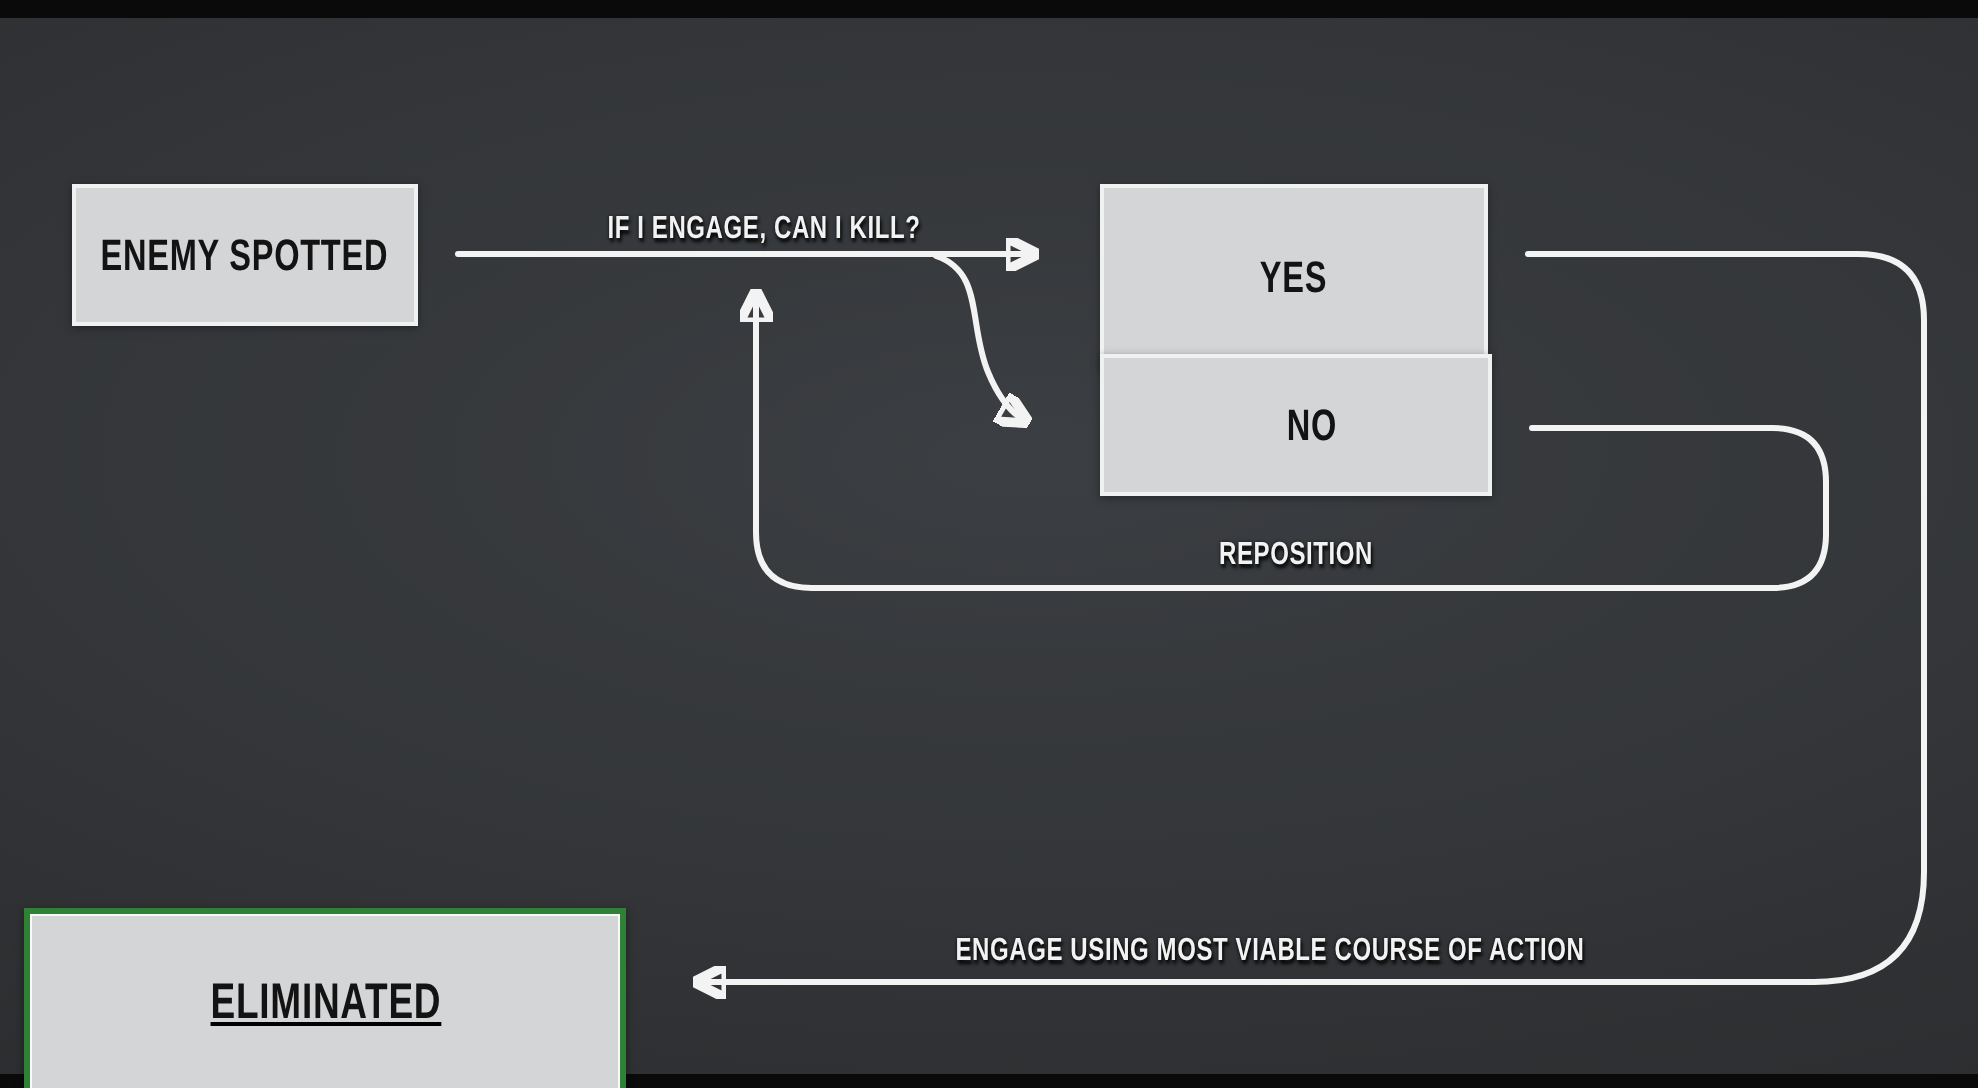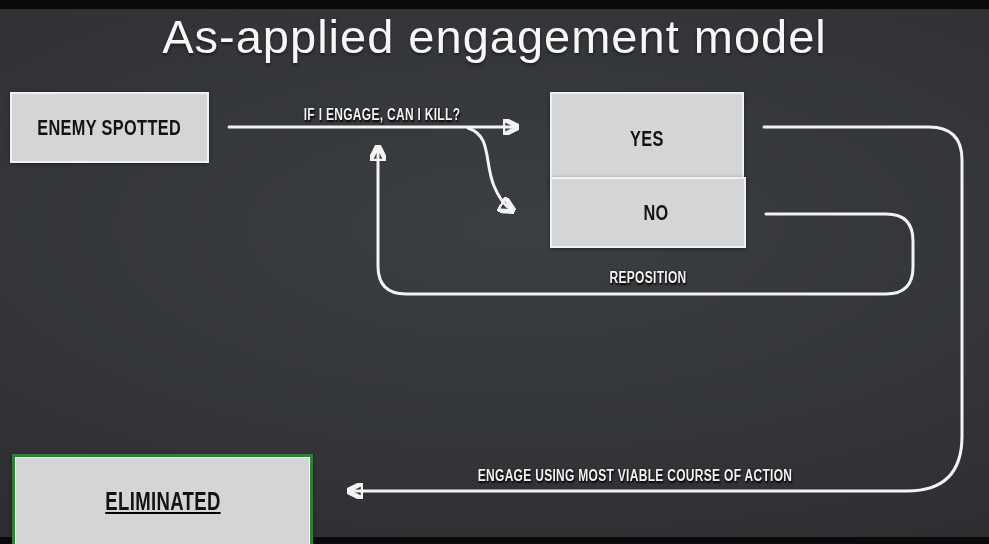--- a/index.html
+++ b/index.html
@@ -29,21 +29,21 @@
     box-sizing:border-box;
     display:flex;align-items:center;justify-content:center;
     box-shadow:0 1px 4px rgba(0,0,0,.35);
   }
   .node .lbl{
     color:#131313;font-weight:bold;font-size:22px;
     white-space:nowrap;
     display:inline-block;transform:scaleX(.74);transform-origin:center;
     letter-spacing:.5px;
   }
-  #node-enemy-spotted{left:10px;top:92px;width:199px;height:71px;text-align:center;}
+  #node-enemy-spotted{left:36px;top:92px;width:173px;height:71px;text-align:center;}
   #node-yes{left:550px;top:92px;width:194px;height:93px;}
   #node-no{left:550px;top:177px;width:196px;height:71px;padding-left:16px;}
   #node-eliminated{
     left:12px;top:454px;width:301px;height:94px;
     border:3px solid #2f8136;
     box-shadow:inset 0 0 0 1px rgba(255,255,255,.85), 0 1px 4px rgba(0,0,0,.4);
     text-decoration:underline;
   }
   #node-eliminated .lbl{font-size:25px;}
 
@@ -63,21 +63,20 @@
   #edge-label-engage{left:635px;top:476px;}
 </style>
 </head>
 <body>
 
 <div id="slide">
 
   <div class="letterbox" id="letterbox-top"></div>
   <div class="letterbox" id="letterbox-bottom"></div>
 
-  <div class="title">As-applied engagement model</div>
 
   <svg class="wires" width="989" height="544" viewBox="0 0 989 544">
     <defs>
       <marker id="ah" viewBox="0 0 10 10" refX="8" refY="5" markerWidth="5.5" markerHeight="5.5" orient="auto-start-reverse">
         <path d="M0 0 L10 5 L0 10 Z" fill="#f3f3f3" stroke="none"></path>
       </marker>
     </defs>
 
     <path d="M 229 127 L 516 127" marker-end="url(#ah)"></path>
 

